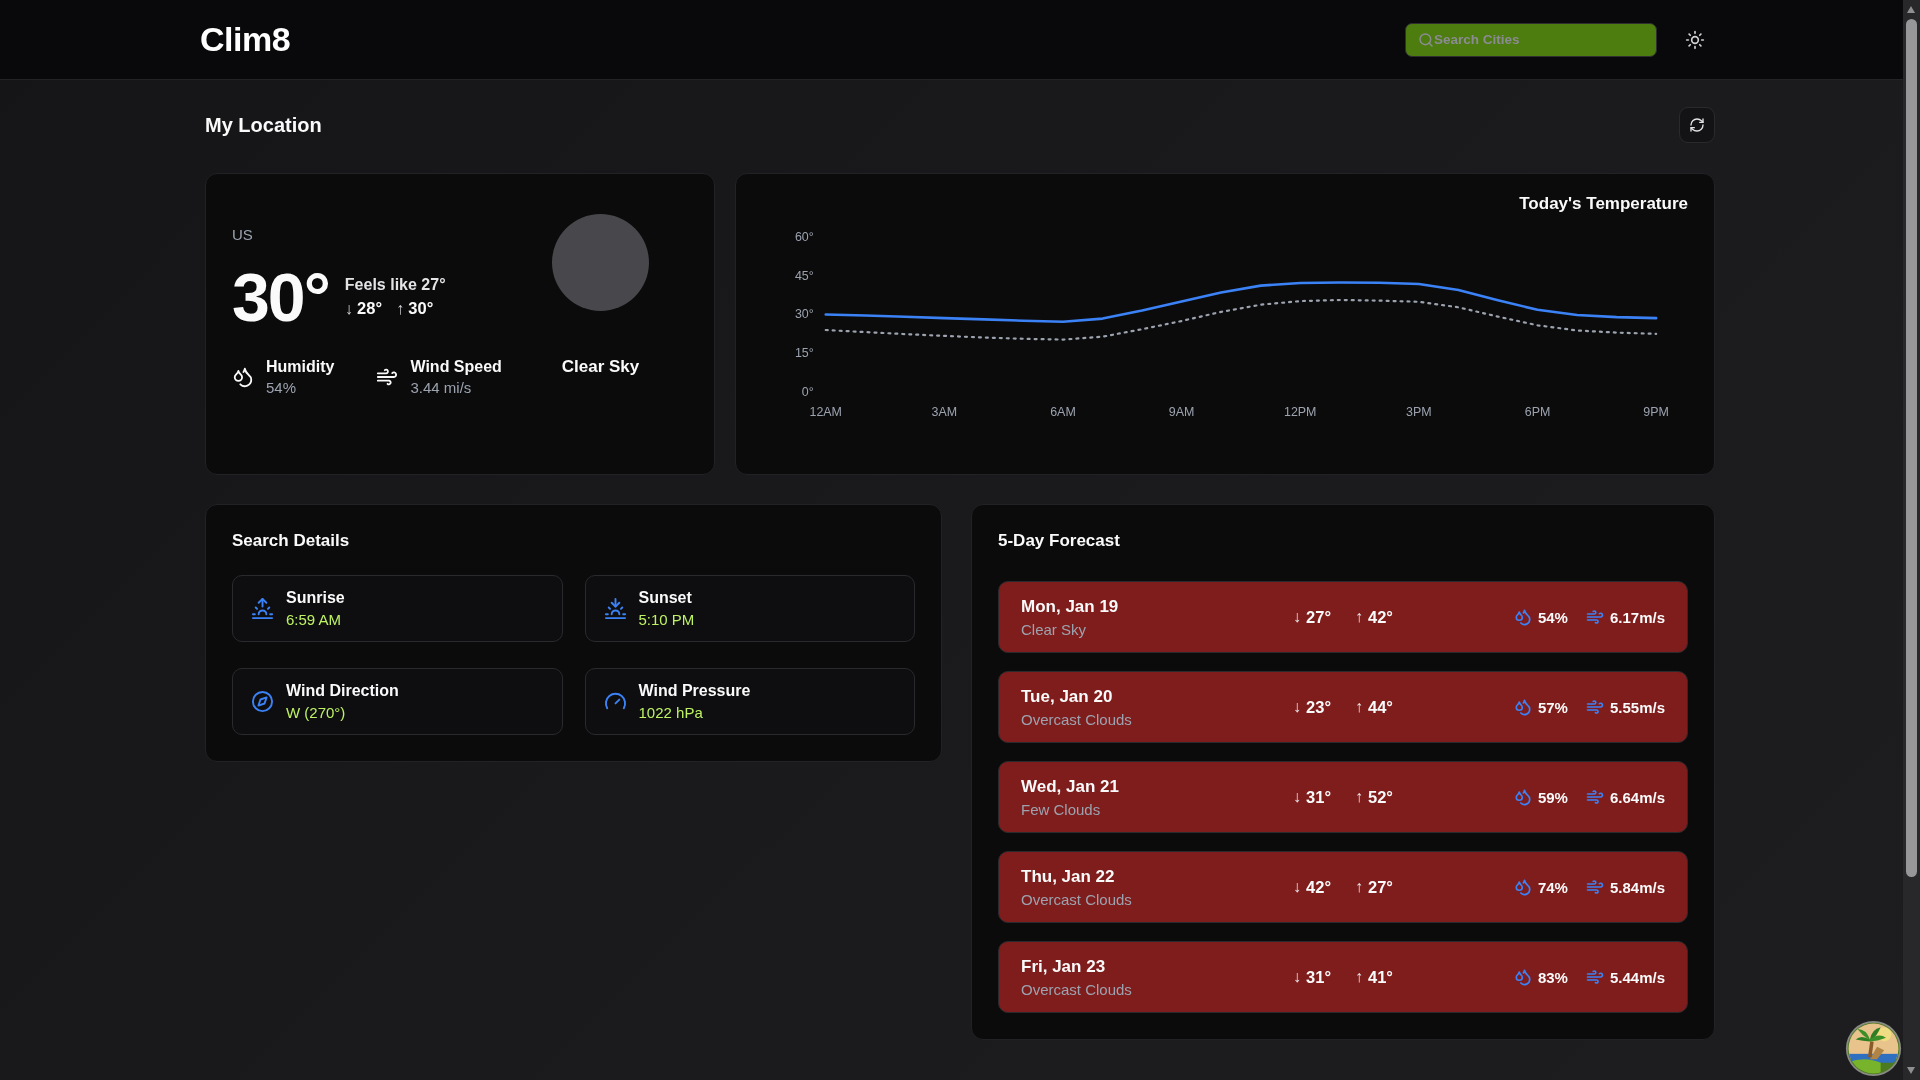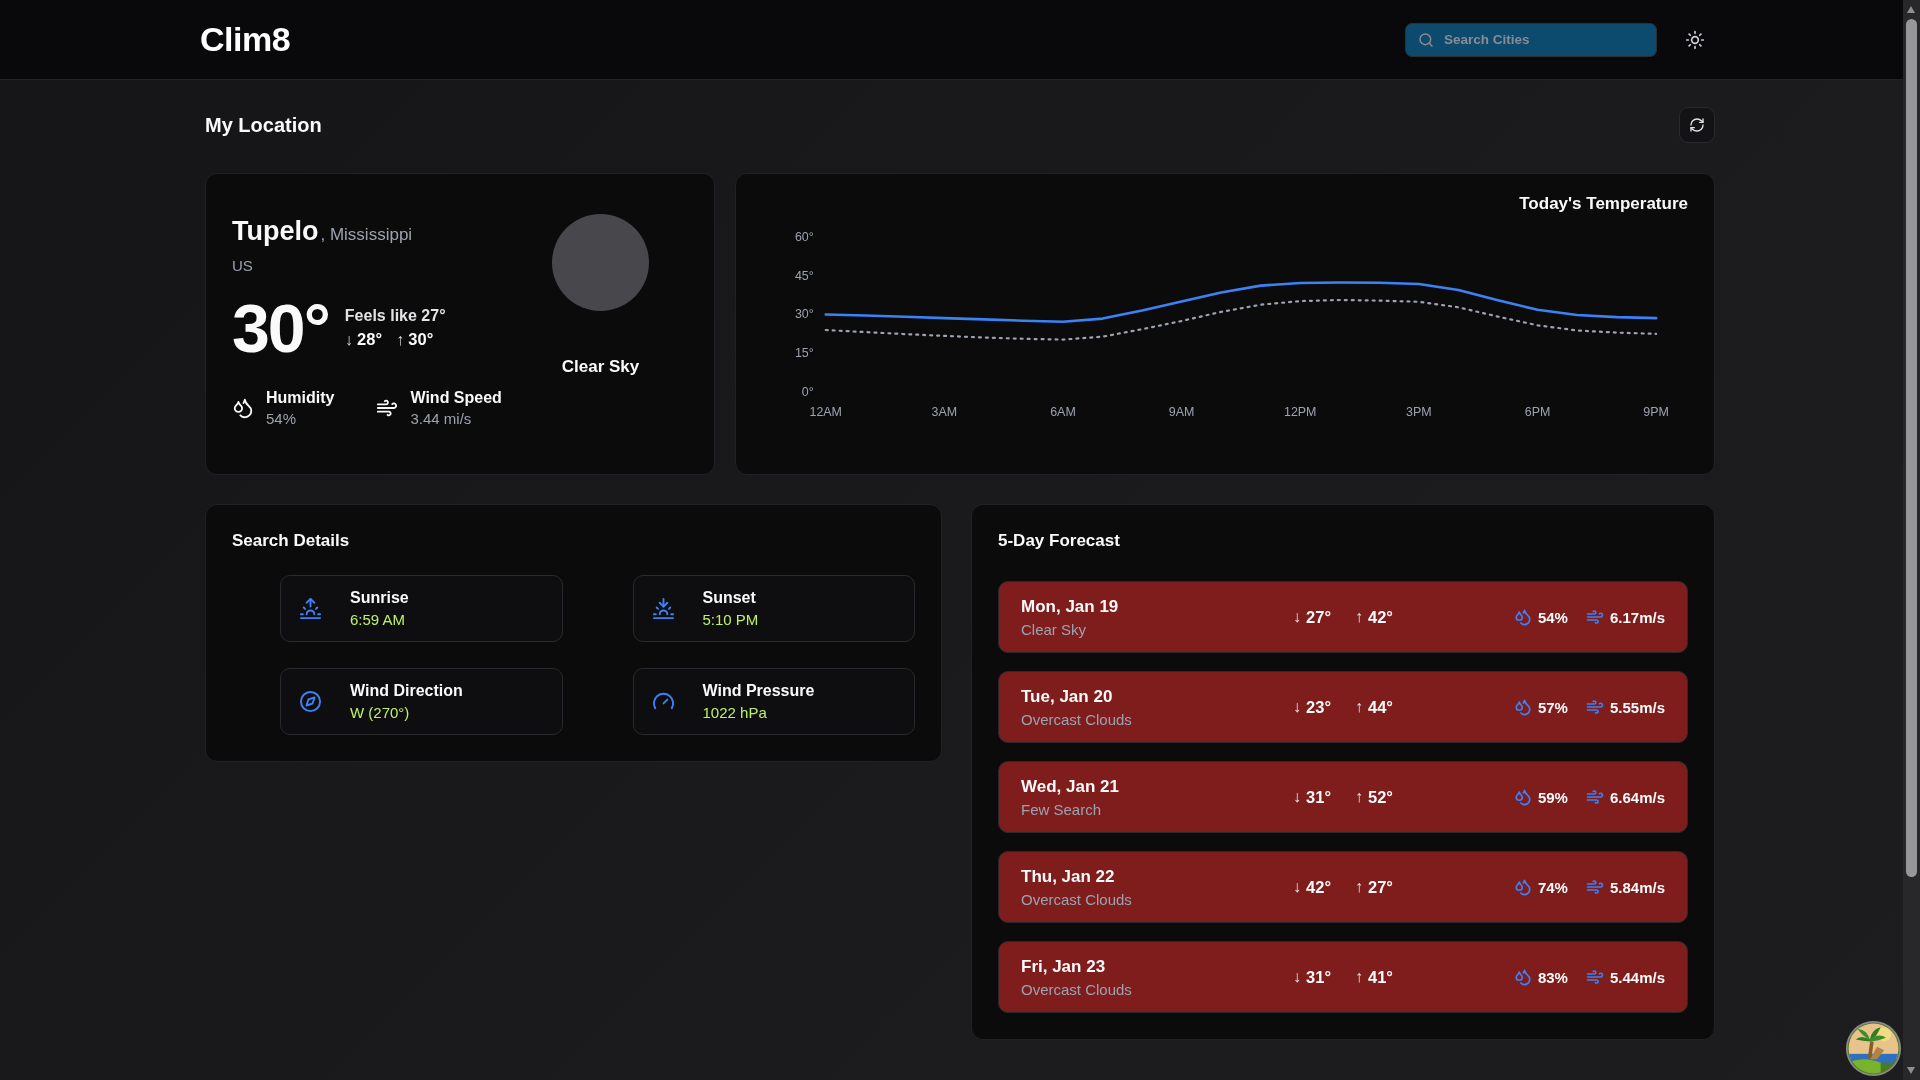--- a/index.html
+++ b/index.html
@@ -12,22 +12,22 @@
   }
   
   .header {
     height:80px; background:#09090b; border-bottom:1px solid #232327;
     display:flex; align-items:center; justify-content:space-between;
     padding:0 205px 0 200px;
   }
   .logo { font-size:34px; font-weight:800; letter-spacing:-0.5px; color:#fff; }
   .header-right { display:flex; align-items:center; gap:18px; }
   .search-box {
-    width:252px; height:34px; background:#0c4a6e; border:1px solid #2e2e33;
-    border-radius:7px; display:flex; align-items:center; gap:10px; padding:0 12px;
+    width:252px; height:34px; background:#4d7c0f; border:1px solid #2e2e33;
+    border-radius:7px; display:flex; align-items:center; gap:0; padding:0 12px;
   }
   .search-box svg { flex:0 0 auto; }
   .search-box input {
     background:transparent; border:none; outline:none; width:100%;
     font-family:inherit; font-size:13.5px; font-weight:700; color:#d4d4d8;
   }
   .search-box input::placeholder { color:#8b8b93; font-weight:700; }
   .icon-btn {
     width:40px; height:40px; display:flex; align-items:center; justify-content:center;
     background:transparent; border:none; cursor:pointer; color:#d1d1d6;
@@ -73,21 +73,21 @@
   .chart-card h3 { font-size:17px; font-weight:800; margin-bottom:2px;text-align:right; }
   .chart-card svg { width:100%; height:242px; display:block; }
   .chart-card svg text { font-family:"Liberation Sans","DejaVu Sans",sans-serif; }
   
   .row2 { display:grid; grid-template-columns:737px 1fr; gap:29px; margin-top:29px; align-items:start; }
   .details { padding:26px; }
   .details h3, .forecast h3 { font-size:17px; font-weight:800; }
   .detail-grid { display:grid; grid-template-columns:1fr 1fr; column-gap:22px; row-gap:26px; margin-top:24px; }
   .detail-tile {
     border:1px solid #2a2a2e; border-radius:10px; background:#0e0e10;
-    min-height:67px; display:flex; align-items:center; gap:28px; padding:12px 18px;margin-left:48px;
+    min-height:67px; display:flex; align-items:center; gap:12px; padding:12px 18px;
   }
   .detail-tile svg { color:#3b82f6; flex:0 0 auto; }
   .detail-label { font-size:16px; font-weight:800; }
   .detail-value { font-size:15px; color:#bef264; margin-top:4px; }
   
   .forecast { padding:26px; }
   .forecast-rows { margin-top:30px; display:flex; flex-direction:column; gap:18px; }
   .forecast-row {
     border:1px solid #2a2a2e; border-radius:10px; background:#7f1d1d;
     height:72px; display:grid; grid-template-columns:1fr auto 1fr; align-items:center;
@@ -161,24 +161,20 @@
             <path d="M3 21v-5h5"></path>
           </svg>
       </span>
     </button>
   </div>
 
   <div class="row1">
 
     <section class="card current">
       <div class="current-left">
-        <div class="city-line">
-          <span class="city">Tupelo</span>
-          <span class="region">, Mississippi</span>
-        </div>
         <div class="country">US</div>
         <div class="temp-row">
           <span class="big-temp">30°</span>
           <div class="feels-block">
             <div class="feels">Feels like 27°</div>
             <div class="minmax">
               <span class="pair">
                 <span class="arr">↓</span>
                 <span>28°</span>
               </span>
@@ -388,21 +384,21 @@
                   </svg>
         </span>
         <span>5.55m/s</span>
       </span>
     </div>
   </div>
 
   <div class="forecast-row">
     <div>
       <div class="f-date">Wed, Jan 21</div>
-      <div class="f-cond">Few Search</div>
+      <div class="f-cond">Few Clouds</div>
     </div>
     <div class="f-temps">
       <span class="pair">
         <span class="arr">↓</span>
         <span>31°</span>
       </span>
       <span class="pair">
         <span class="arr">↑</span>
         <span>52°</span>
       </span>

